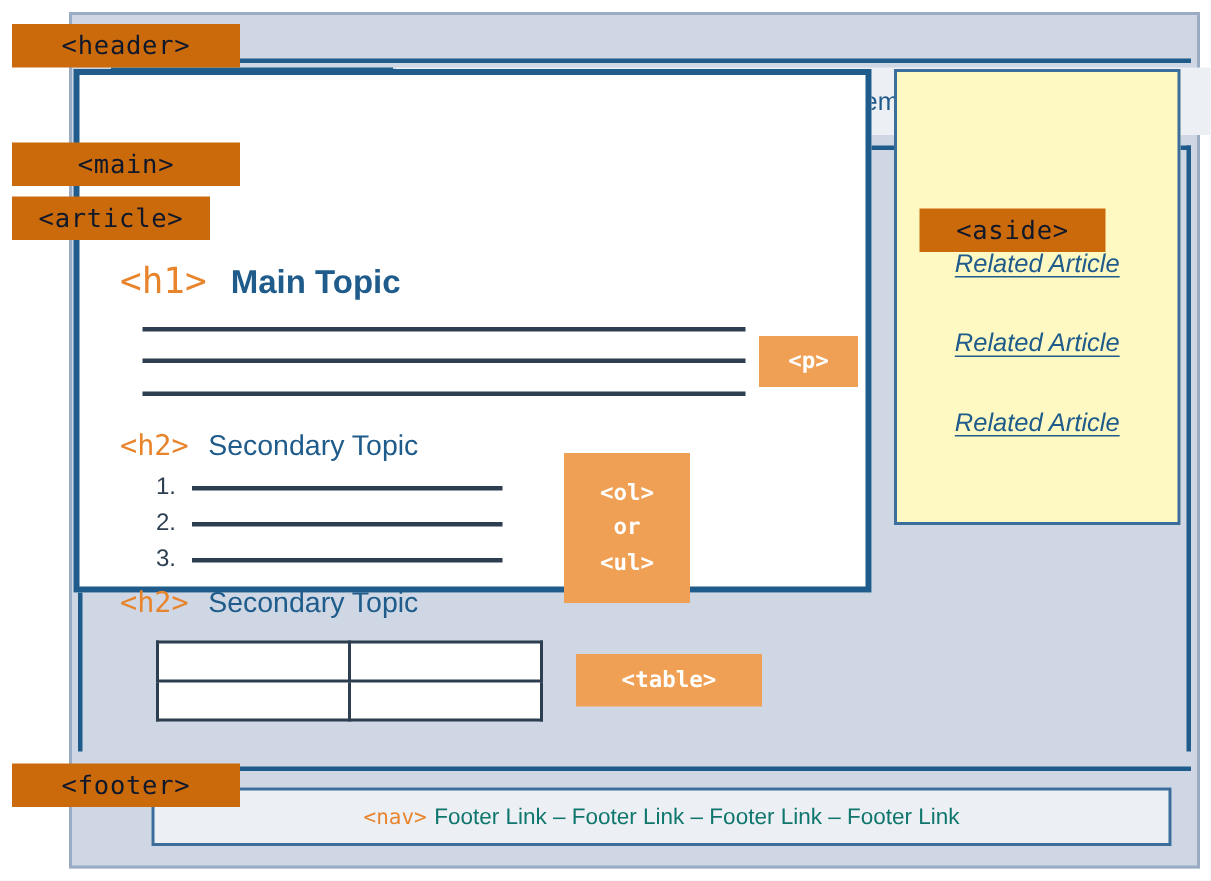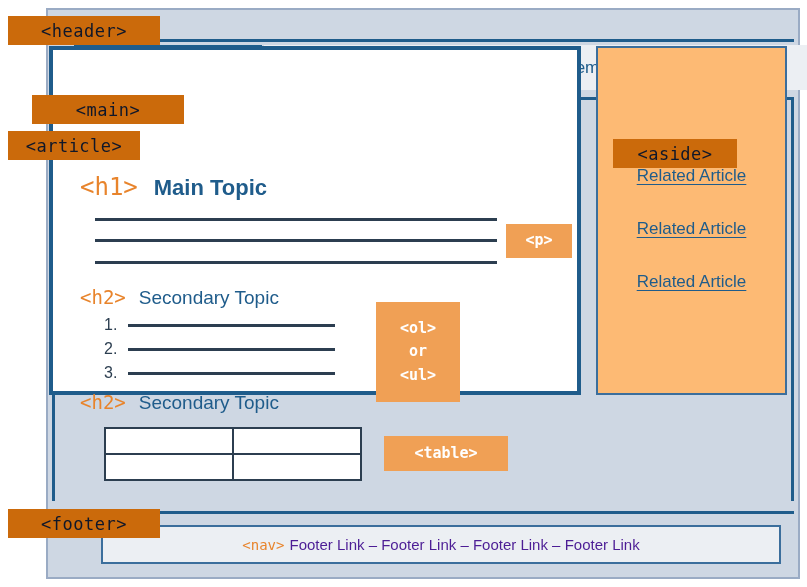--- a/index.html
+++ b/index.html
@@ -90,23 +90,24 @@
     background: #ffffff;
     border: 4px solid #1f5c8b;
   }
 
   
   .aside-box {
     position: absolute;
     left: 596px;
     top: 46px;
     width: 191px;
-    height: 349px;
-    background: #fdba74;
+    height: 304px;
+    background: #fef9c3;
     border: 2px solid #3b6e9c;
+    font-style: italic;
   }
 
   
   .footer-band {
     position: absolute;
     left: 52px;
     top: 511px;
     width: 742px;
     height: 60px;
     background: #ced7e3;
@@ -133,21 +134,21 @@
     color: #0f172a;
     font-family: "DejaVu Sans Mono", monospace;
     font-size: 17px;
     display: flex;
     align-items: center;
     justify-content: center;
     letter-spacing: .5px;
     z-index: 20;
   }
   .tag-header  { left: 8px;   top: 16px;  width: 152px; height: 29px; }
-  .tag-main    { left: 8px;   top: 95px;  width: 152px; height: 29px; margin-left: 24px; }
+  .tag-main    { left: 8px;   top: 95px;  width: 152px; height: 29px; }
   .tag-article { left: 8px;   top: 131px; width: 132px; height: 29px; }
   .tag-aside   { left: 613px; top: 139px; width: 124px; height: 29px; }
   .tag-footer  { left: 8px;   top: 509px; width: 152px; height: 29px; }
 
   
   .tag-lite {
     position: absolute;
     background: #f0a055;
     color: #ffffff;
     font-family: "DejaVu Sans Mono", monospace;
@@ -176,21 +177,21 @@
     color: #1f5c8b;
   }
   .footer-tag {
     font-family: "DejaVu Sans Mono", monospace;
     font-size: 14px;
     color: #e8842c;
     margin-right: 5px;
   }
   .footer-text {
     font-size: 15px;
-    color: #4c1d95;
+    color: #0f766e;
   }
 
   
   .h-row { position: absolute; display: flex; align-items: baseline; white-space: nowrap; }
   .h-tag {
     font-family: "DejaVu Sans Mono", monospace;
     color: #e8842c;
   }
   .h-txt { color: #1f5c8b; font-weight: bold; }
 

